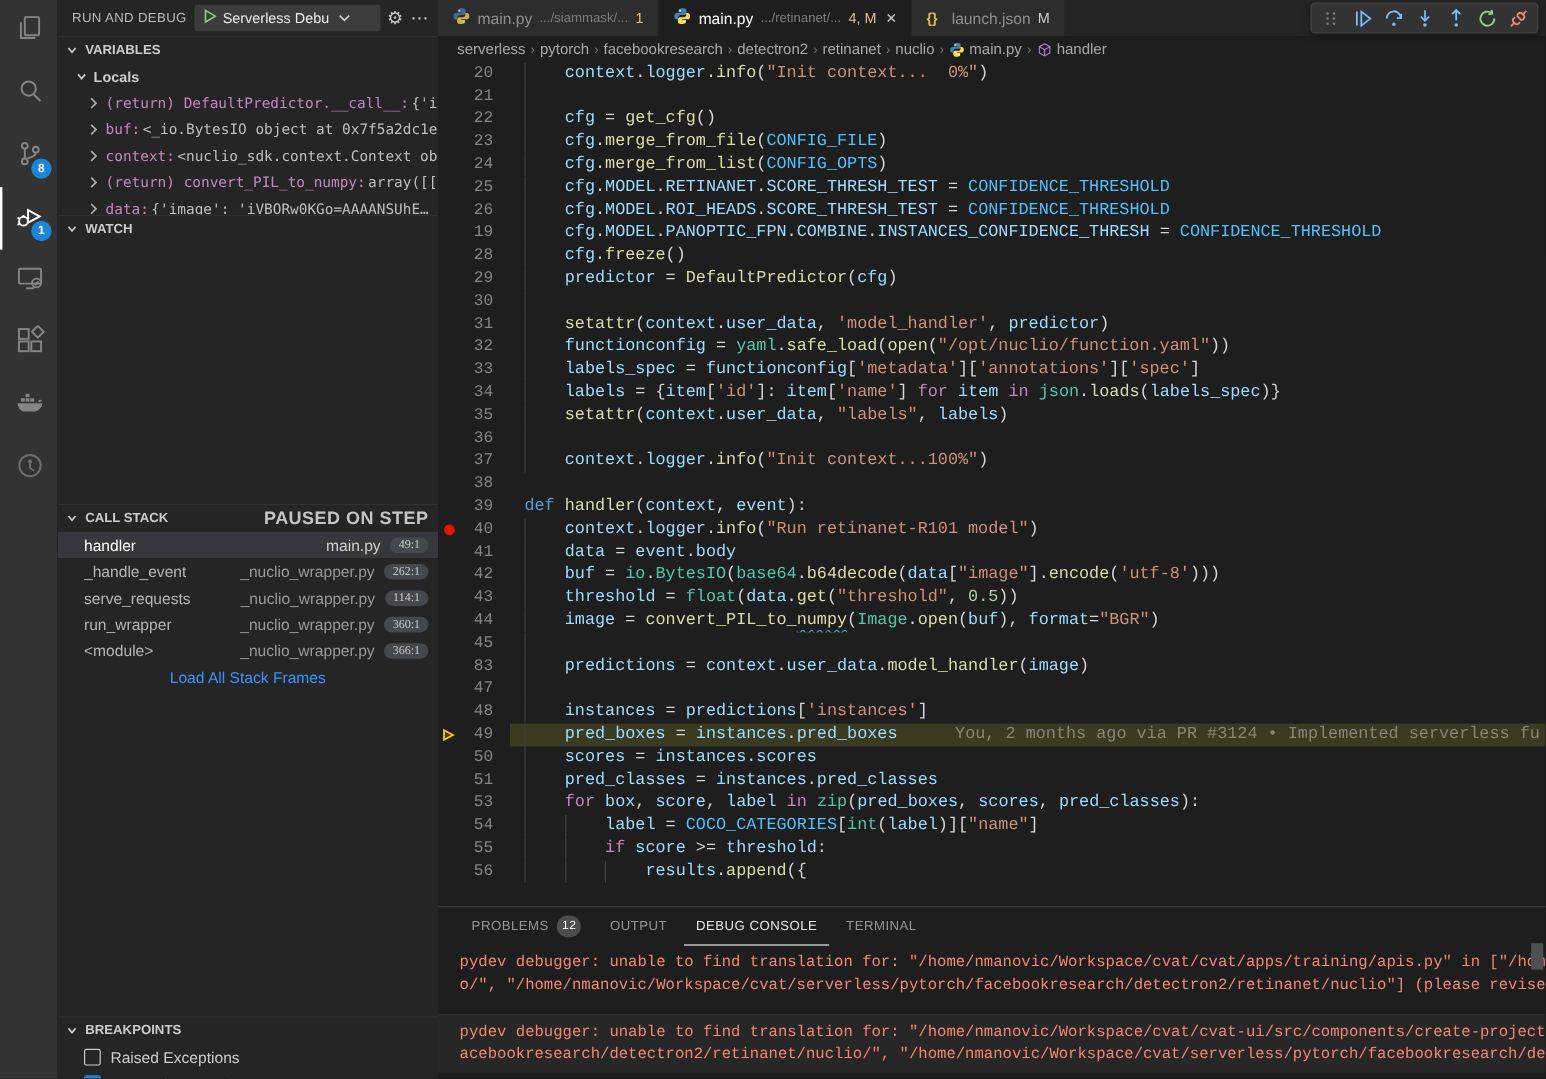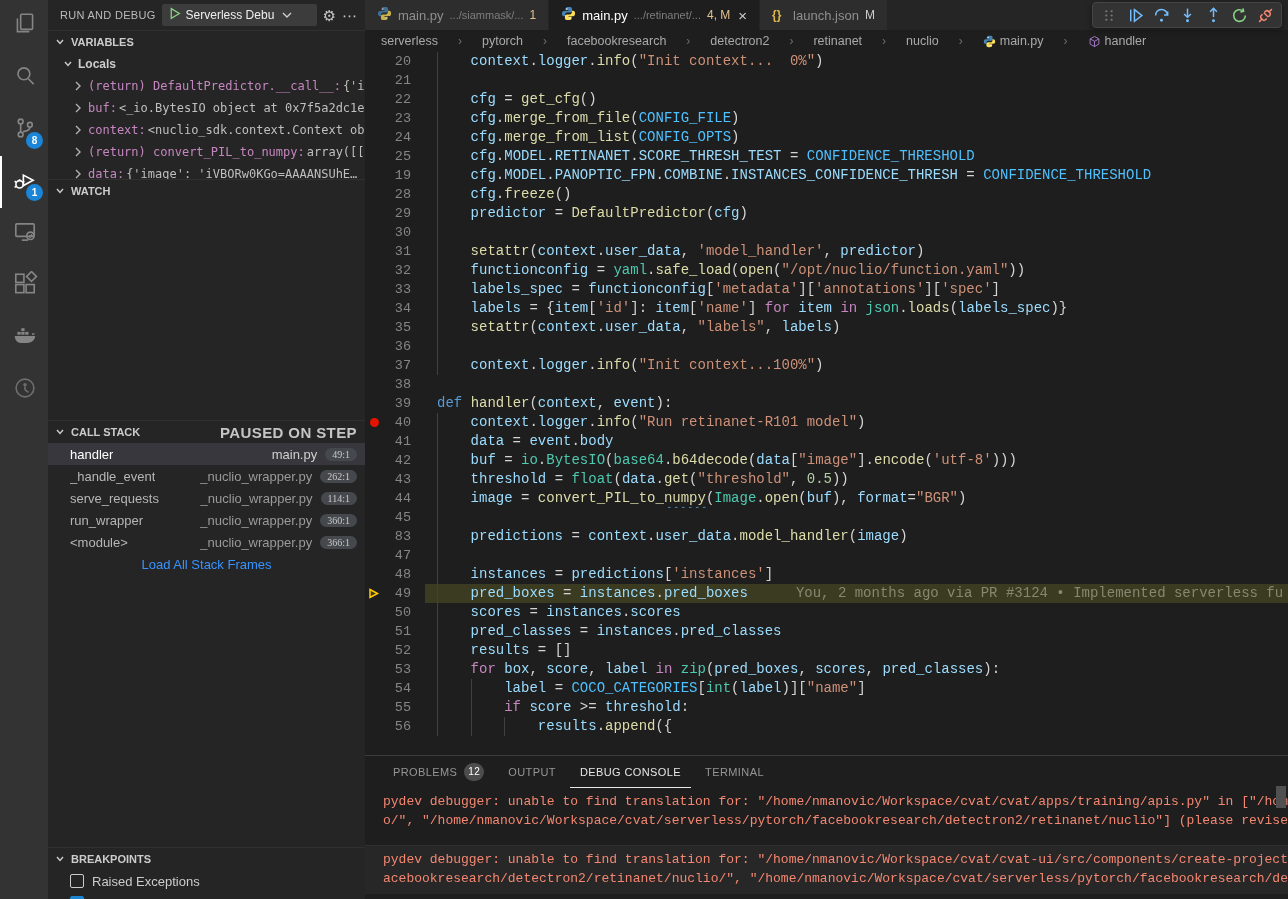--- a/index.html
+++ b/index.html
@@ -62,21 +62,21 @@
   .tab { display:flex; align-items:center; gap:6px; padding:0 12px; background:#2d2d2d; font-size:13px;
     color:#8f8f8f; border-right:1px solid #252526; cursor:pointer; white-space:nowrap; }
   .tab.active { background:#1e1e1e; color:#ffffff; }
   .tab .desc { font-size:11px; color:#7e7e7e; }
   .tab .deco { font-size:12px; }
   .tab .close { color:#cccccc; font-size:15px; margin-left:2px; cursor:pointer; }
   .tab svg, .tab .json-ic { width:15px; height:15px; flex:none; }
   .json-ic { color:#deb948; font-weight:bold; font-size:12px; display:flex; align-items:center; }
 
   .breadcrumbs { height:22px; flex:none; background:#1e1e1e; display:flex; align-items:center;
-    padding-left:16px; gap:20px; font-size:12.5px; color:#a9a9a9; white-space:nowrap; }
+    padding-left:16px; gap:4px; font-size:12.5px; color:#a9a9a9; white-space:nowrap; }
   .bc-sep { color:#6e6e6e; font-size:12px; }
   .bc-item { display:flex; align-items:center; gap:4px; cursor:pointer; }
   .bc-item svg { width:13px; height:13px; }
 
   .editor { flex:1; background:#1e1e1e; overflow:hidden; font-family:"Liberation Mono", monospace;
     font-size:14px; position:relative; }
   .cl { height:19px; display:flex; }
   .gut { width:60px; flex:none; display:flex; align-items:center; cursor:pointer; }
   .gut .mark { width:18px; display:flex; justify-content:center; align-items:center; }
   .gut .ln { flex:1; text-align:right; padding-right:14px; color:#858585; font-size:13.5px; }
@@ -463,20 +463,27 @@
         <div class="cl">
           <div class="gut">
             <span class="mark"></span>
             <span class="ln">25</span>
           </div>
           <div class="code"><i class="ig" style="left: calc(0ch + 12px);"></i>    <span class="tk-v">cfg</span><span class="tk-d">.</span><span class="tk-v">MODEL</span><span class="tk-d">.</span><span class="tk-v">RETINANET</span><span class="tk-d">.</span><span class="tk-v">SCORE_THRESH_TEST</span><span class="tk-d"> = </span><span class="tk-const">CONFIDENCE_THRESHOLD</span></div>
         </div>
         <div class="cl">
           <div class="gut">
             <span class="mark"></span>
+            <span class="ln">26</span>
+          </div>
+          <div class="code"><i class="ig" style="left: calc(0ch + 12px);"></i>    <span class="tk-v">cfg</span><span class="tk-d">.</span><span class="tk-v">MODEL</span><span class="tk-d">.</span><span class="tk-v">ROI_HEADS</span><span class="tk-d">.</span><span class="tk-v">SCORE_THRESH_TEST</span><span class="tk-d"> = </span><span class="tk-const">CONFIDENCE_THRESHOLD</span></div>
+        </div>
+        <div class="cl">
+          <div class="gut">
+            <span class="mark"></span>
             <span class="ln">19</span>
           </div>
           <div class="code"><i class="ig" style="left: calc(0ch + 12px);"></i>    <span class="tk-v">cfg</span><span class="tk-d">.</span><span class="tk-v">MODEL</span><span class="tk-d">.</span><span class="tk-v">PANOPTIC_FPN</span><span class="tk-d">.</span><span class="tk-v">COMBINE</span><span class="tk-d">.</span><span class="tk-v">INSTANCES_CONFIDENCE_THRESH</span><span class="tk-d"> = </span><span class="tk-const">CONFIDENCE_THRESHOLD</span></div>
         </div>
         <div class="cl">
           <div class="gut">
             <span class="mark"></span>
             <span class="ln">28</span>
           </div>
           <div class="code"><i class="ig" style="left: calc(0ch + 12px);"></i>    <span class="tk-v">cfg</span><span class="tk-d">.</span><span class="tk-fn">freeze</span><span class="tk-d">()</span></div>
@@ -640,27 +647,20 @@
             <span class="ln">50</span>
           </div>
           <div class="code"><i class="ig" style="left: calc(0ch + 12px);"></i>    <span class="tk-v">scores</span><span class="tk-d"> = </span><span class="tk-v">instances</span><span class="tk-d">.</span><span class="tk-v">scores</span></div>
         </div>
         <div class="cl">
           <div class="gut">
             <span class="mark"></span>
             <span class="ln">51</span>
           </div>
           <div class="code"><i class="ig" style="left: calc(0ch + 12px);"></i>    <span class="tk-v">pred_classes</span><span class="tk-d"> = </span><span class="tk-v">instances</span><span class="tk-d">.</span><span class="tk-v">pred_classes</span></div>
-        </div>
-        <div class="cl">
-          <div class="gut">
-            <span class="mark"></span>
-            <span class="ln">52</span>
-          </div>
-          <div class="code"><i class="ig" style="left: calc(0ch + 12px);"></i>    <span class="tk-v">results</span><span class="tk-d"> = []</span></div>
         </div>
         <div class="cl">
           <div class="gut">
             <span class="mark"></span>
             <span class="ln">53</span>
           </div>
           <div class="code"><i class="ig" style="left: calc(0ch + 12px);"></i>    <span class="tk-ctl">for</span><span class="tk-d"> </span><span class="tk-v">box</span><span class="tk-d">, </span><span class="tk-v">score</span><span class="tk-d">, </span><span class="tk-v">label</span><span class="tk-d"> </span><span class="tk-ctl">in</span><span class="tk-d"> </span><span class="tk-cls">zip</span><span class="tk-d">(</span><span class="tk-v">pred_boxes</span><span class="tk-d">, </span><span class="tk-v">scores</span><span class="tk-d">, </span><span class="tk-v">pred_classes</span><span class="tk-d">):</span></div>
         </div>
         <div class="cl">
           <div class="gut">

